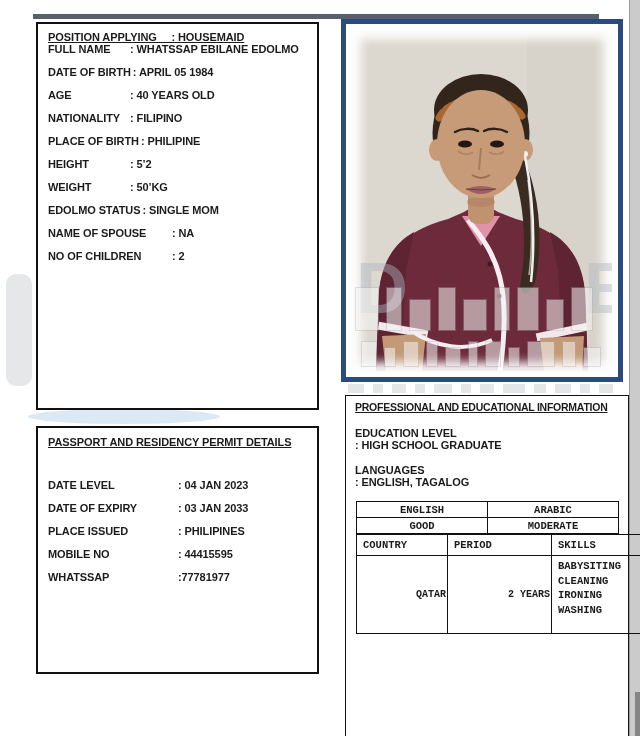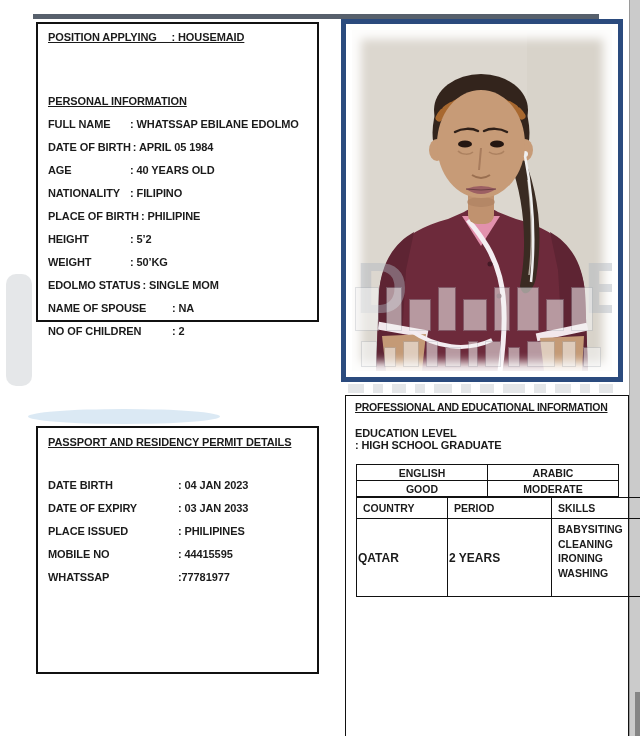--- a/index.html
+++ b/index.html
@@ -8,45 +8,45 @@
     background:#ffffff;font-family:"Liberation Sans",sans-serif;
     font-weight:bold;color:#1b1b1b;font-size:11px;
   }
   
   .edge-strip{position:absolute;right:0;top:0;width:10px;height:736px;background:#cbcbcb;border-left:1px solid #9a9a9a;}
   .edge-thumb{position:absolute;right:0;bottom:0;width:5px;height:44px;background:#858585;}
   
   .top-bar{position:absolute;left:33px;top:14px;width:566px;height:5px;background:#57606c;}
   
   .box{position:absolute;background:transparent;border:2px solid #111;box-sizing:border-box;}
-  #box-personal{left:36px;top:22px;width:283px;height:300px;padding:7px 10px;}
+  #box-personal{left:36px;top:22px;width:283px;height:388px;padding:7px 10px;}
   #box-passport{left:36px;top:426px;width:283px;height:248px;padding:8px 10px;}
   #box-professional{left:345px;top:395px;width:284px;height:389px;border-width:1.5px;border-bottom:none;padding:5px 9px;}
   .underline-line{white-space:pre;text-decoration:underline;letter-spacing:-0.1px;}
   .heading{text-decoration:underline;letter-spacing:-0.1px;white-space:nowrap;}
   .row{display:flex;margin-bottom:11px;letter-spacing:-0.1px;}
   .row .lbl{min-width:80px;white-space:nowrap;padding-right:2px;}
   .row.wide .lbl{min-width:122px;}
   #box-passport .row .lbl{min-width:128px;}
   #box-professional .row .lbl{min-width:115px;}
   .val{white-space:pre;}
   #personal-heading{margin-top:52px;margin-bottom:11px;}
   #passport-heading{margin-bottom:31px;}
   #professional-heading{font-size:10.5px;letter-spacing:-0.25px;margin-bottom:14px;}
   #box-professional .row{margin-bottom:13px;flex-direction:column;}
   
   table{border-collapse:collapse;table-layout:fixed;}
-  td,th{border:1px solid #111;font-weight:bold;font-family:Liberation Sans, sans-serif;}
+  td,th{border:1px solid #111;font-weight:bold;font-family:Liberation Mono, monospace;}
   #lang-table{width:263px;margin:3px 0 0 1px;}
   #lang-table td{width:50%;text-align:center;font-size:10.5px;height:15px;padding:0;}
   #work-heading{margin:16px 0 9px 0;}
   #work-table{width:269px;margin-left:1px;}
   #work-table .th{font-size:10.5px;text-align:left;padding:2px 0 2px 6px;height:16px;}
   #work-table td{vertical-align:middle;}
-  .cell-center{text-align:left;font-size:12px;}
+  .cell-center{text-align:right;font-size:10px;}
   .skills-cell{vertical-align:top !important;padding:3px 0 3px 6px;font-size:10.5px;line-height:14.5px;}
   
   .photo-frame{position:absolute;left:341px;top:19px;width:282px;height:363px;background:#ffffff;border:5px solid #2b4b7e;box-sizing:border-box;padding:6px;}
   .photo-area{position:relative;width:260px;height:341px;overflow:hidden;}
   .photo-vignette{position:absolute;inset:0;box-shadow:inset 0 0 10px 9px rgba(255,255,255,0.95);pointer-events:none;}
   
   .wm{position:absolute;pointer-events:none;}
   .wm-letter{font-size:72px;font-weight:800;color:rgba(175,182,190,0.45);line-height:60px;}
   .wm-blocks{display:flex;gap:9px;align-items:flex-end;}
   .wm-blocks i{display:block;background:rgba(244,244,244,0.55);outline:1px solid rgba(170,176,184,0.35);}
@@ -160,21 +160,20 @@
       <i style="width:14px;height:9px;"></i>
       <i style="width:22px;height:9px;"></i>
       <i style="width:12px;height:9px;"></i>
       <i style="width:16px;height:9px;"></i>
       <i style="width:10px;height:9px;"></i>
       <i style="width:14px;height:9px;"></i>
   </div>
 
   <div class="box" id="box-personal">
     <div class="underline-line">POSITION APPLYING     : HOUSEMAID</div>
-    <div class="heading" id="personal-heading">PERSONAL INFORMATION</div>
     <div class="row">
       <span class="lbl">FULL NAME</span>
         <span class="val">: WHATSSAP EBILANE EDOLMO</span>
     </div>
     <div class="row">
       <span class="lbl">DATE OF BIRTH</span>
         <span class="val">: APRIL 05 1984</span>
     </div>
     <div class="row">
       <span class="lbl">AGE</span>
@@ -206,21 +205,21 @@
     </div>
     <div class="row wide">
       <span class="lbl">NO OF CHILDREN</span>
         <span class="val">: 2</span>
     </div>
   </div>
 
   <div class="box" id="box-passport">
     <div class="heading" id="passport-heading">PASSPORT AND RESIDENCY PERMIT DETAILS</div>
     <div class="row">
-      <span class="lbl">DATE BIRTH</span>
+      <span class="lbl">DATE LEVEL</span>
         <span class="val">: 04 JAN 2023</span>
     </div>
     <div class="row">
       <span class="lbl">DATE OF EXPIRY</span>
         <span class="val">: 03 JAN 2033</span>
     </div>
     <div class="row">
       <span class="lbl">PLACE ISSUED</span>
         <span class="val">: PHILIPINES</span>
     </div>
@@ -232,20 +231,24 @@
       <span class="lbl">WHATSSAP</span>
         <span class="val">:77781977</span>
     </div>
   </div>
 
   <div class="box" id="box-professional">
     <div class="heading" id="professional-heading">PROFESSIONAL AND EDUCATIONAL INFORMATION</div>
     <div class="row">
       <span class="lbl">EDUCATION LEVEL</span>
         <span class="val">: HIGH SCHOOL GRADUATE</span>
+    </div>
+    <div class="row">
+      <span class="lbl">LANGUAGES</span>
+        <span class="val">: ENGLISH, TAGALOG</span>
     </div>
     <table id="lang-table">
       <tbody>
           <tr>
         <td>ENGLISH</td>
         <td>ARABIC</td>
       </tr>
       <tr>
         <td>GOOD</td>
         <td>MODERATE</td>

